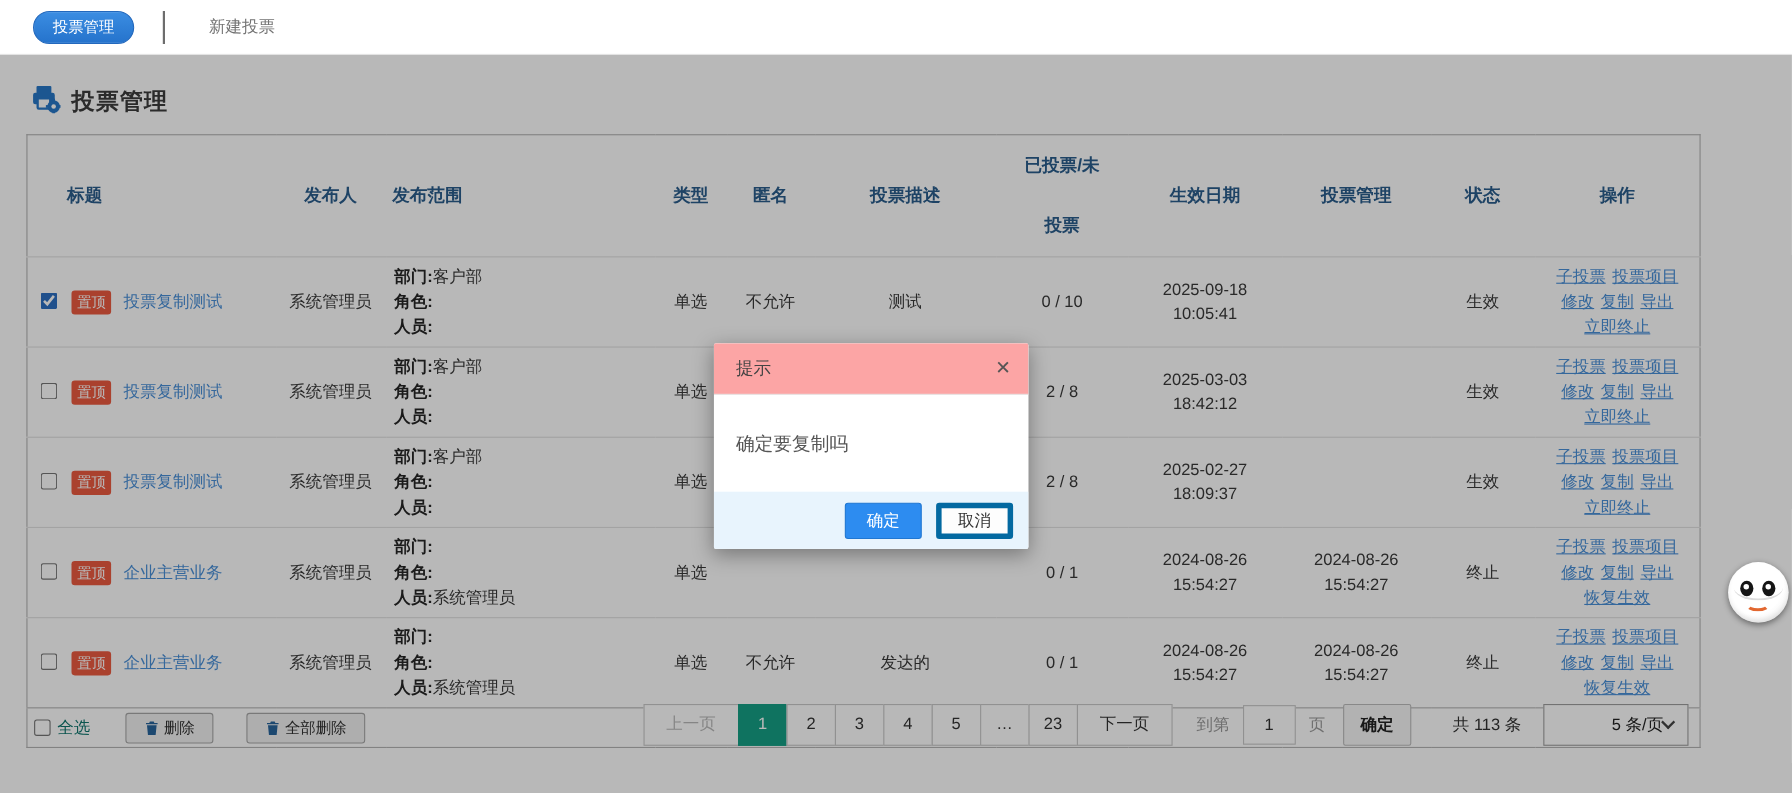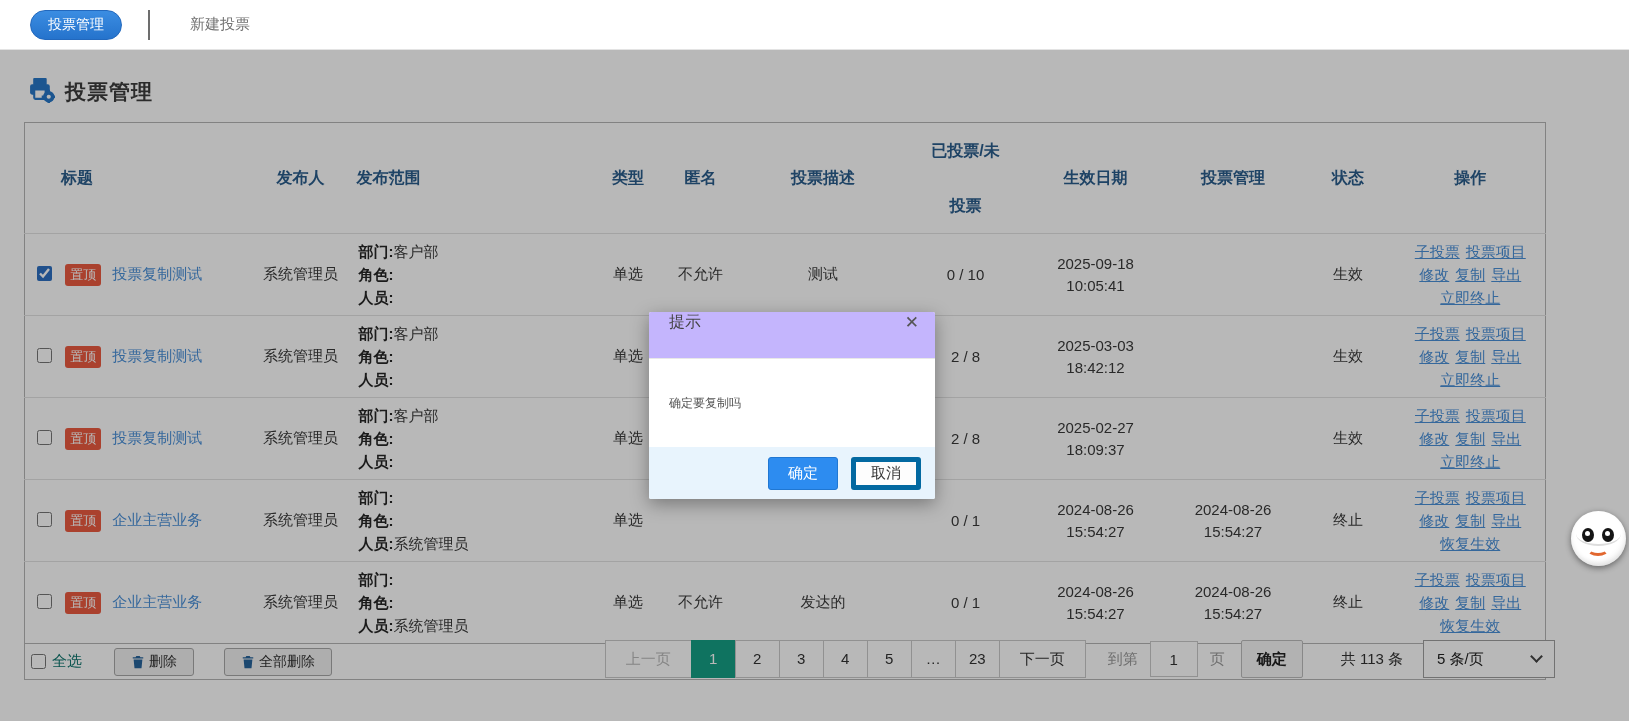--- a/index.html
+++ b/index.html
@@ -65,59 +65,59 @@
   .footer-inner input{width:15px; height:15px; accent-color:#2d6fc2; margin-right:6px;}
   .sel-all-label{font-size:15px; color:#0f766e;}
   .btn-del{
     display:inline-flex; align-items:center; gap:4px; background:#f2f2f2; border:1px solid #a8a8a8;
     border-radius:3px; padding:4px 16px; font-size:14px; color:#333; cursor:pointer;
     font-family:inherit;
   }
   .btn-del.first{margin-left:32px;}
   .btn-del.second{margin-left:30px;}
   
-  .pagination{position:absolute; top:590px; right:74px; display:flex; align-items:center;}
+  .pagination{position:absolute; top:590px; right:94px; display:flex; align-items:center;}
   .pg-btn{
     min-width:45px; height:38px; line-height:36px; text-align:center; background:#fff;
     border:1px solid #c9c9c9; margin-left:-1px; font-size:15px; color:#333; padding:0 9px; cursor:pointer;
   }
   .pg-prev,.pg-next{padding:0 20px;}
   .pg-prev{color:#b9b9b9;}
   .pg-active{background:var(--active-page-teal); border-color:var(--active-page-teal); color:#fff;}
   .goto-label{color:#9b9b9b; font-size:15px; margin-left:22px;}
   .goto-input{
     width:48px; height:36px; border:1px solid #c9c9c9; background:#fff; text-align:center;
     font-size:15px; color:#333; margin-left:12px; font-family:inherit;
   }
   .page-unit{color:#9b9b9b; font-size:15px; margin-left:12px;}
   .pg-confirm{
     height:38px; padding:0 15px; background:#f7f7f7; border:1px solid #bdbdbd; border-radius:2px;
     font-weight:bold; font-size:15px; color:#222; margin-left:16px; cursor:pointer; font-family:inherit;
   }
   .total{font-size:15px; color:#333; margin-left:38px;}
   .per-page{
     width:132px; height:38px; border:1px solid #9f9f9f; background:#fff; margin-left:20px;
-    display:flex; align-items:center; justify-content:space-between; padding:0 13px;
+    display:flex; align-items:center; justify-content:flex-end; padding:0 13px;
     font-size:15px; color:#222; cursor:pointer;
   }
   .chevron{width:9px; height:9px; border-right:2px solid #444; border-bottom:2px solid #444; transform:rotate(45deg); margin-top:-5px;}
   
   .dim{position:absolute; left:0; top:50px; right:0; bottom:0; background:rgba(0,0,0,0.28); z-index:10;}
   
   .modal{
     position:absolute; left:649px; top:312px; width:286px; height:187px; background:#fff;
     box-shadow:0 5px 18px rgba(0,0,0,.35); z-index:30; border-radius:2px; overflow:hidden;
   }
   .modal-header{
-    height:47px; background:#c4b5fd; border-bottom:1px solid #e8e8e8;
-    display:flex; align-items:flex-start; justify-content:space-between; padding:0 16px 0 20px;
+    height:47px; background:#fca5a5; border-bottom:1px solid #e8e8e8;
+    display:flex; align-items:center; justify-content:space-between; padding:0 16px 0 20px;
   }
   .modal-title{font-size:16px; color:#444;}
   .modal-close{font-size:17px; color:#555; cursor:pointer;}
-  .modal-body{height:88px; display:flex; align-items:center; padding-left:20px; font-size:12px; color:#555;}
+  .modal-body{height:88px; display:flex; align-items:center; padding-left:20px; font-size:17px; color:#555;}
   .modal-footer{
     height:52px; background:#e8f4fd; display:flex; align-items:center; justify-content:flex-end;
     gap:13px; padding-right:14px;
   }
   .btn-confirm{
     background:var(--confirm-blue); border:1px solid #2077d2; color:#fff; height:33px; padding:0 19px;
     font-size:15px; border-radius:3px; cursor:pointer; font-family:inherit;
   }
   .btn-cancel{
     background:#fdfdfd; border:5px solid #0369a1; color:#333; height:33px; padding:0 15px;

